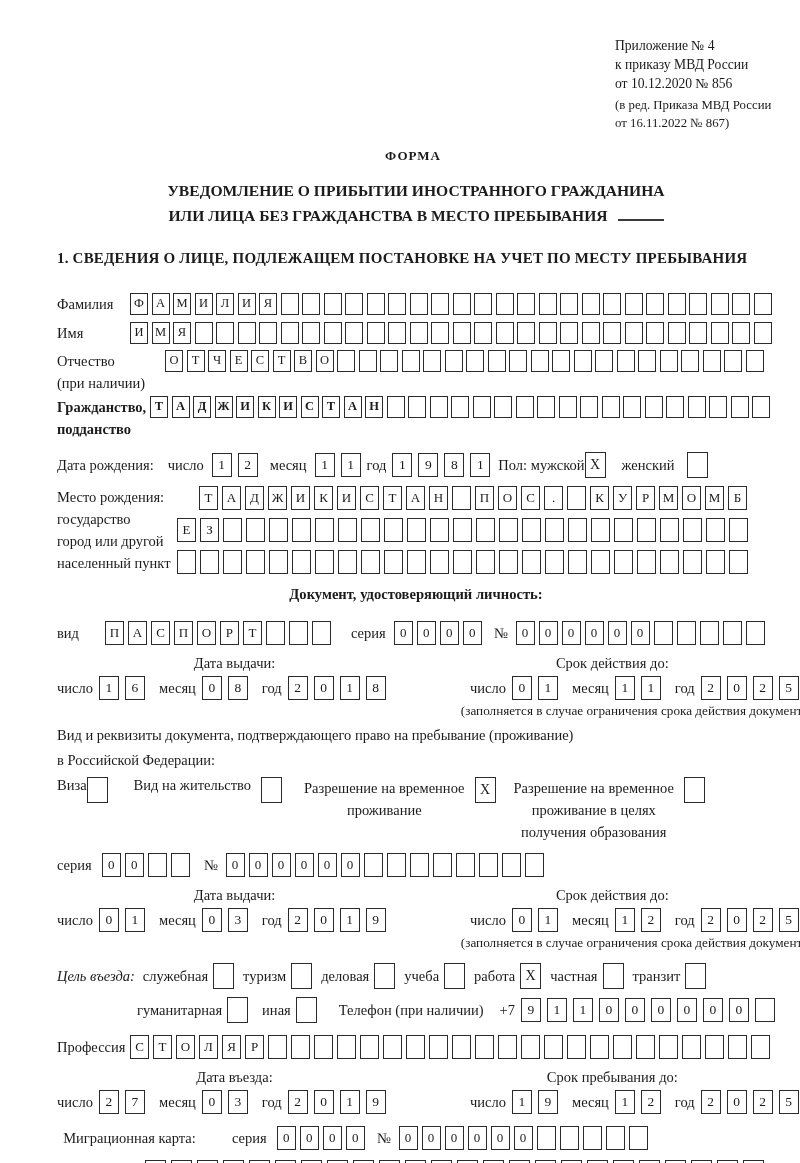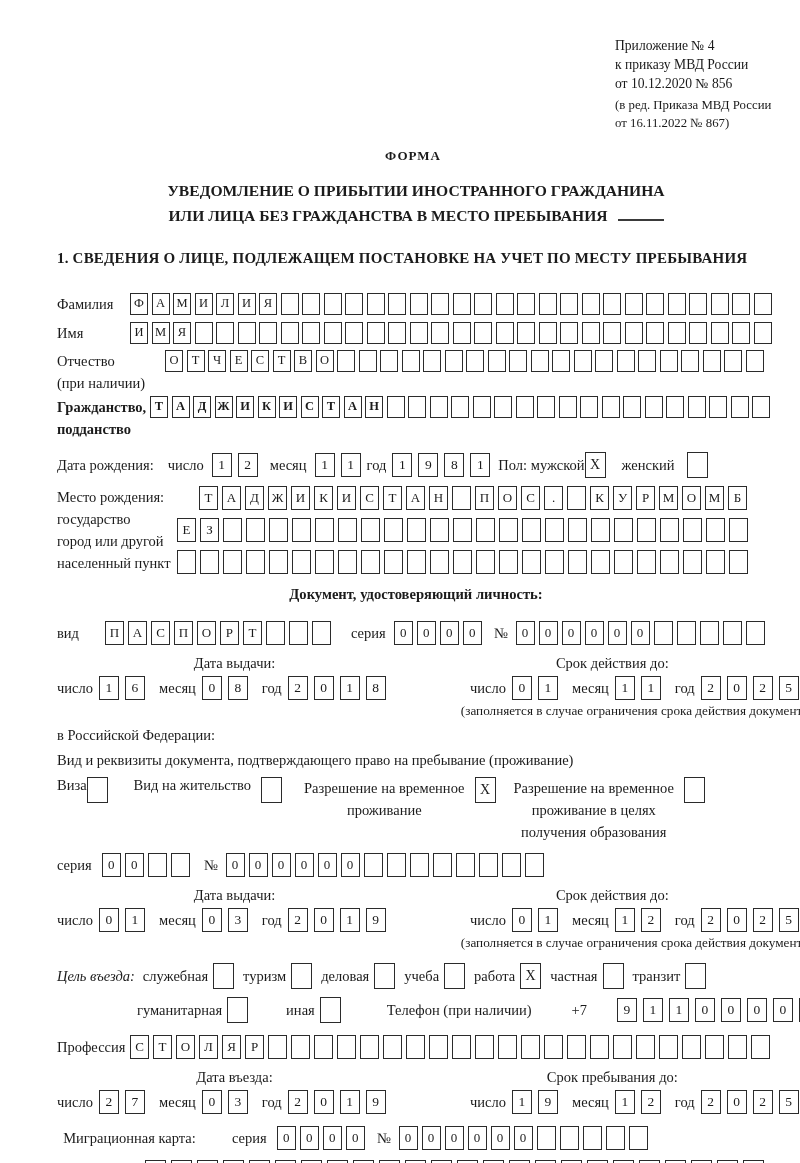--- a/index.html
+++ b/index.html
@@ -435,22 +435,22 @@
             <span class="cell">2</span>
             <span class="cell">0</span>
             <span class="cell">2</span>
             <span class="cell">5</span>
           </span>
       </div>
       <div class="note">(заполняется в случае ограничения срока действия документа)</div>
     </div>
   </div>
 
+  <div class="lbl mt8">Вид и реквизиты документа, подтверждающего право на пребывание (проживание)</div>
   <div class="lbl mt8">в Российской Федерации:</div>
-  <div class="lbl mt8">Вид и реквизиты документа, подтверждающего право на пребывание (проживание)</div>
 
   <div class="frow-top mt8">
     <span class="opt-block">
       <span class="olabel lbl">Виза</span>
       <span class="checkbox"></span>
     </span>
     <span class="opt-block" style="margin-left:26px;">
       <span class="olabel lbl" style="margin-right:10px;">Вид на жительство</span>
       <span class="checkbox"></span>
     </span>
@@ -571,21 +571,21 @@
     <span class="opt">
       <span class="olabel">частная</span>
       <span class="checkbox"></span>
     </span>
     <span class="opt" style="margin-right:0;">
       <span class="olabel">транзит</span>
       <span class="checkbox"></span>
     </span>
   </div>
 
-  <div class="frow mt8" style="padding-left:80px;gap:24px;">
+  <div class="frow mt8" style="padding-left:80px;">
     <span class="opt" style="margin-right:14px;">
       <span class="olabel">гуманитарная</span>
       <span class="checkbox"></span>
     </span>
     <span class="opt" style="margin-right:14px;">
       <span class="olabel">иная</span>
       <span class="checkbox"></span>
     </span>
     <span class="lbl" style="margin-left:8px;margin-right:16px;">Телефон (при наличии)</span>
     <span class="lbl" style="margin-right:6px;">+7</span>

